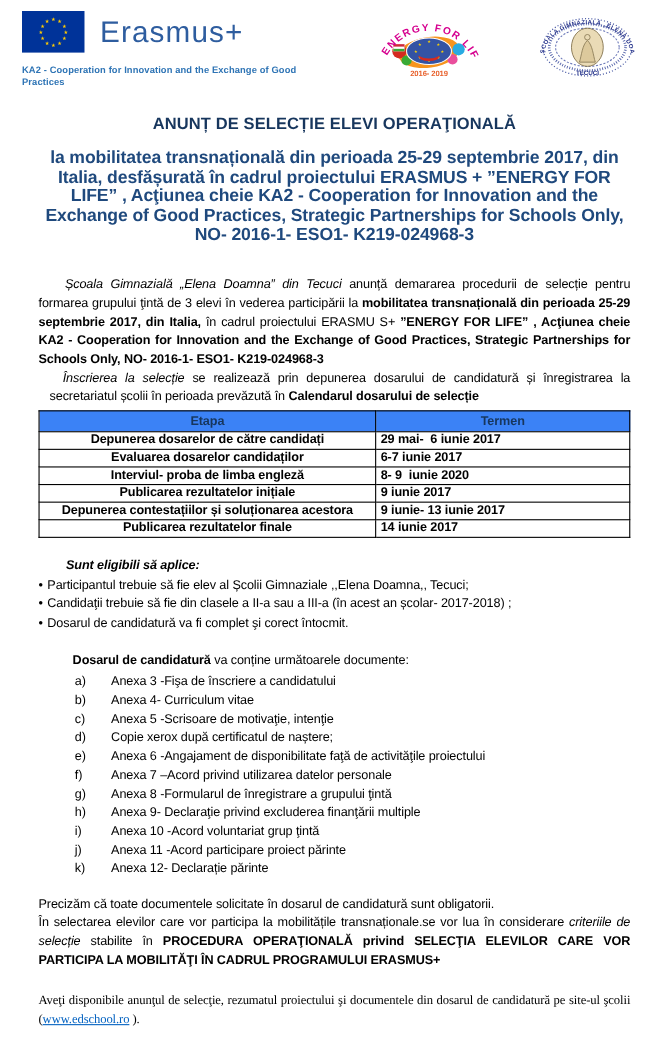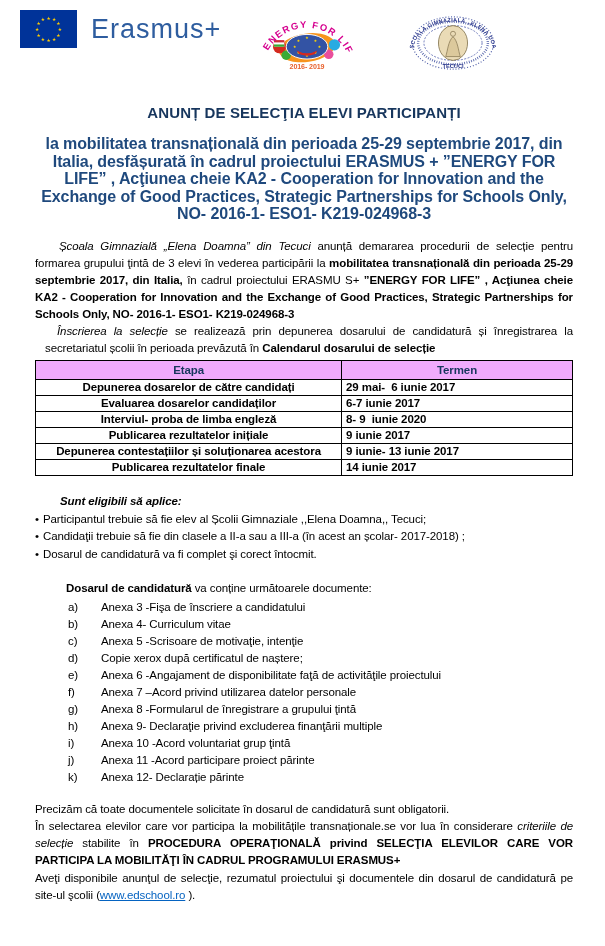--- a/index.html
+++ b/index.html
@@ -21,29 +21,29 @@
   .ka2 { margin-top:10px; color:#2e74b5; font-weight:bold; font-size:8.5px; line-height:11px; letter-spacing:0.1px; }
   .logo-energy { margin-left:34px; margin-top:0; }
   .logo-school { margin-left:40px; margin-top:2px; }
 
   
   .doc-title { text-align:center; color:#17365d; font-weight:bold; font-size:15px; margin-top:12px; letter-spacing:0.1px; }
   .doc-subtitle { text-align:center; color:#1f497d; font-weight:bold; font-size:16px; line-height:17.5px; margin:14px auto 0; width:530px; }
 
   
   .para { text-align:justify; margin-top:0; }
-  .intro { margin-top:15px; text-indent:24px; }
+  .intro { margin-top:28px; text-indent:24px; }
   .inscriere { margin-top:0; margin-left:10px; text-indent:12px; }
   .b { font-weight:bold; }
   .i { font-style:italic; }
 
   
   table.calendar { border-collapse:collapse; width:538px; margin-top:3px; }
   table.calendar th, table.calendar td { border:1px solid #000; font-weight:bold; font-size:11.5px; padding:0 4px; height:16px; line-height:14px; white-space:pre-wrap; }
-  table.calendar th { background:#f0abfc; color:#17365d; text-align:center; height:19px; }
+  table.calendar th { background:#3b82f6; color:#17365d; text-align:center; height:19px; }
   td.c-etapa { text-align:center; width:57%; }
   td.c-termen { text-align:left; width:43%; }
 
   
   .elig-head { font-style:italic; font-weight:bold; margin-top:17px; margin-left:25px; }
   .bullets { margin-top:1px; }
   .bullet-row { display:flex; margin-top:0.5px; }
   .bullet-dot { width:8px; flex:none; margin-left:0; }
   .bullet-text { flex:1; }
 
@@ -51,21 +51,21 @@
   .dossier-head { margin-top:17px;margin-left:31px; }
   .doc-list { margin-top:2px; }
   .doc-item { display:flex; }
   .doc-letter { width:20px; flex:none; margin-left:33px; }
   .doc-text { flex:1; padding-left:13px; }
 
   
   .closing { margin-top:15px; }
   .closing p { text-align:left; }
   .closing .p3 { text-align:justify; }
-  .final { margin-top:1px; text-align:justify; }
+  .final { margin-top:20px; text-align:justify;font-family:Liberation Serif, serif; }
   a.site-link { color:#0563c1; text-decoration:underline; }
 </style>
 </head>
 <body>
 
 <div class="page">
 
   <div class="header">
 
     <div class="erasmus-block">
@@ -83,20 +83,21 @@
               <text x="24" y="32.4">★</text>
               <text x="19.6" y="28">★</text>
             <text x="18" y="22">★</text>
               <text x="19.6" y="16">★</text>
               <text x="24" y="11.6">★</text>
           </g>
         </svg>
         <span class="erasmus-word">Erasmus+</span>
       </div>
       <div class="ka2">
+        <div>KA2 - Cooperation for Innovation and the Exchange of Good Practices</div>
       </div>
     </div>
 
     <svg class="logo-energy" width="104" height="64" viewBox="0 0 110 66">
       <defs>
           <path id="arcTop" d="M 12 46 A 47 47 0 0 1 98 46" fill="none"></path>
         </defs>
       <ellipse cx="55" cy="39" rx="30" ry="15" fill="#f7941d" transform="rotate(-8 55 39)"></ellipse>
       <circle cx="26" cy="38" r="7" fill="#d42a1f"></circle>
       <circle cx="84" cy="36" r="6" fill="#29abe2"></circle>
@@ -135,21 +136,21 @@
       <path d="M55 25.5 C50 30 49.5 40 47.5 46 L62.5 46 C60.5 40 60 30 55 25.5 Z" fill="#dcc99c" stroke="#8a7a55" stroke-width="0.8"></path>
       <text font-size="5.6" font-weight="bold" fill="#27348b" letter-spacing="0.4" font-family="Liberation Sans, sans-serif">
         <textPath href="#schoolArc" startOffset="2">ȘCOALA GIMNAZIALĂ „ELENA DOAMNA”</textPath>
       </text>
       <text x="55" y="58" text-anchor="middle" font-size="6" font-weight="bold" fill="#27348b" font-family="Liberation Sans, sans-serif">TECUCI</text>
     </svg>
   </div>
 
   <div class="content">
 
-    <div class="doc-title">ANUNȚ DE SELECŢIA ELEVI PARTICIPANȚI</div>
+    <div class="doc-title">ANUNȚ DE SELECȚIE ELEVI OPERAŢIONALĂ</div>
     <div class="doc-subtitle">la mobilitatea transnațională din perioada 25-29 septembrie 2017, din Italia,  desfășurată în cadrul proiectului  ERASMUS + ”ENERGY FOR LIFE” , Acţiunea cheie KA2 - Cooperation for Innovation and the Exchange of Good Practices, Strategic Partnerships for Schools Only, NO- 2016-1- ESO1- K219-024968-3</div>
 
     <p class="para intro"><span class="i">Școala Gimnazială „Elena Doamna” din Tecuci</span><span> anunță demararea procedurii de selecție pentru formarea grupului ţintă de 3 elevi în vederea participării la  </span><span class="b">mobilitatea transnațională din perioada 25-29 septembrie 2017, din Italia,</span><span>  în cadrul proiectului ERASMU S+ </span><span class="b">”ENERGY FOR LIFE” , Acţiunea cheie KA2 - Cooperation for Innovation and the Exchange of Good Practices, Strategic Partnerships for Schools Only, NO- 2016-1- ESO1- K219-024968-3</span></p>
     <p class="para inscriere"><span class="i">Înscrierea la selecție</span><span> se realizează prin depunerea dosarului de candidatură și înregistrarea la secretariatul școlii în perioada prevăzută în </span><span class="b">Calendarul dosarului de selecție</span></p>
 
     <table class="calendar">
       <thead>
         <tr>
           <th>Etapa</th>
           <th>Termen</th>

